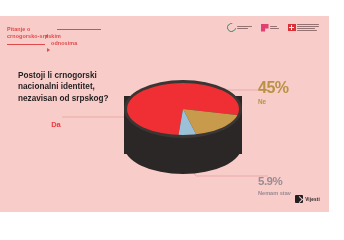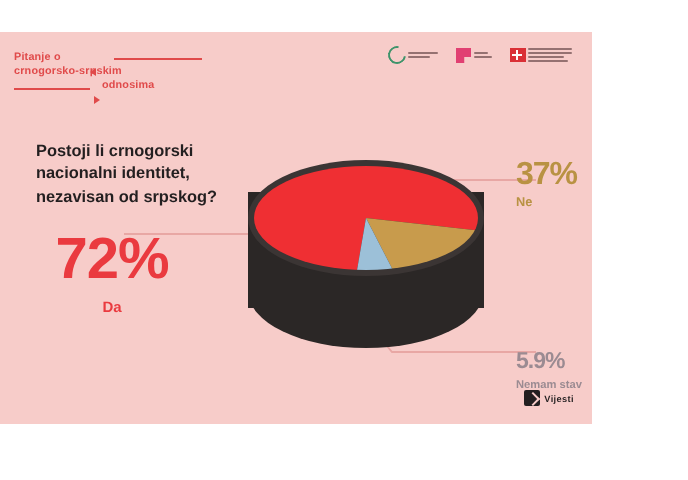--- a/index.html
+++ b/index.html
@@ -3,21 +3,21 @@
 <meta charset="utf-8">
 <style>
   html,body{margin:0;padding:0;background:#ffffff;}
   body{
     width:344px;height:230px;overflow:hidden;
     font-family:"Liberation Sans",sans-serif;
     -webkit-font-smoothing:antialiased;
   }
   #infographic{
     position:absolute;left:0;top:16px;
-    width:296px;height:196px;
+    width:329px;height:196px;
     background:#f7ccc9;
     overflow:hidden;
   }
 
   
   .kicker{
     position:absolute;left:7px;top:10px;
     width:92px;
     font-size:5.4px;line-height:7.2px;
     font-weight:700;
@@ -230,26 +230,25 @@
     <div class="pie-top">
       <div class="slices">
         <div class="slice slice-da"></div>
         <div class="slice slice-ne"></div>
         <div class="slice slice-ns"></div>
       </div>
     </div>
   </div>
 
   <div class="callout callout-da">
-    <div class="pct">72%</div>
     <div class="lbl">Da</div>
   </div>
 
   <div class="callout callout-ne">
-    <div class="pct">37%</div>
+    <div class="pct">45%</div>
     <div class="lbl">Ne</div>
   </div>
 
   <div class="callout callout-ns">
     <div class="pct">5.9%</div>
     <div class="lbl">Nemam stav</div>
   </div>
 
   <div class="footer-logo">
     <span class="fmark"></span>

